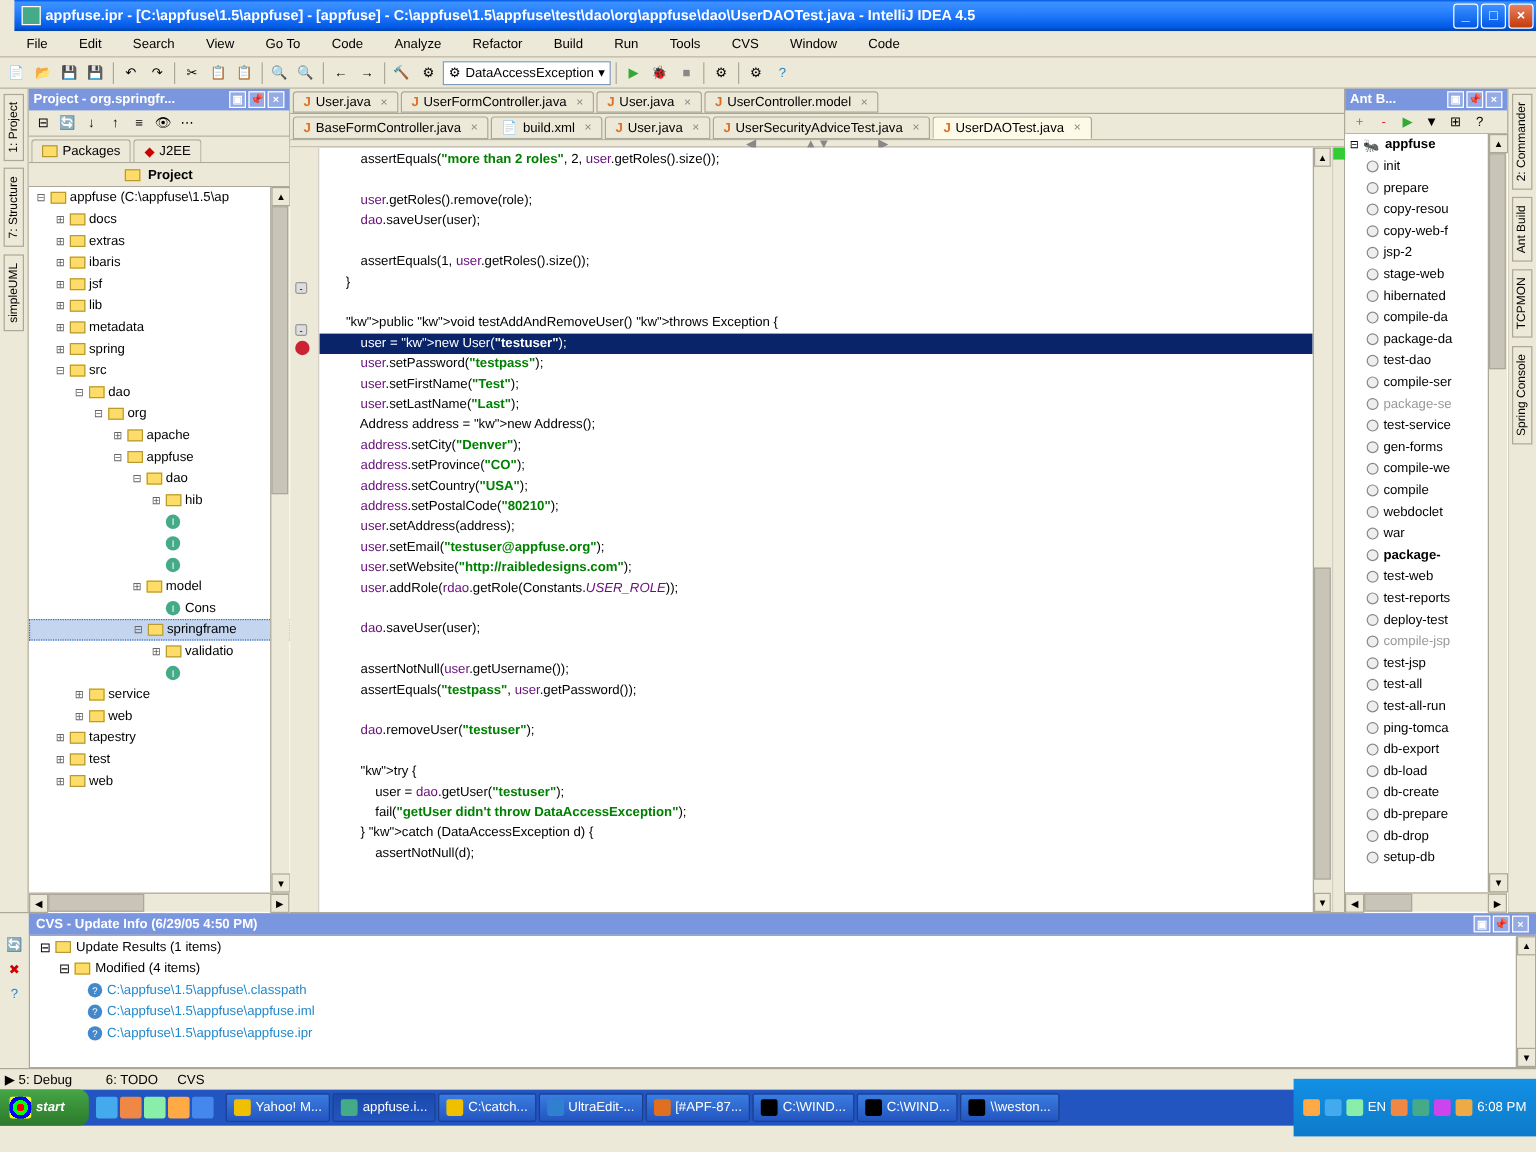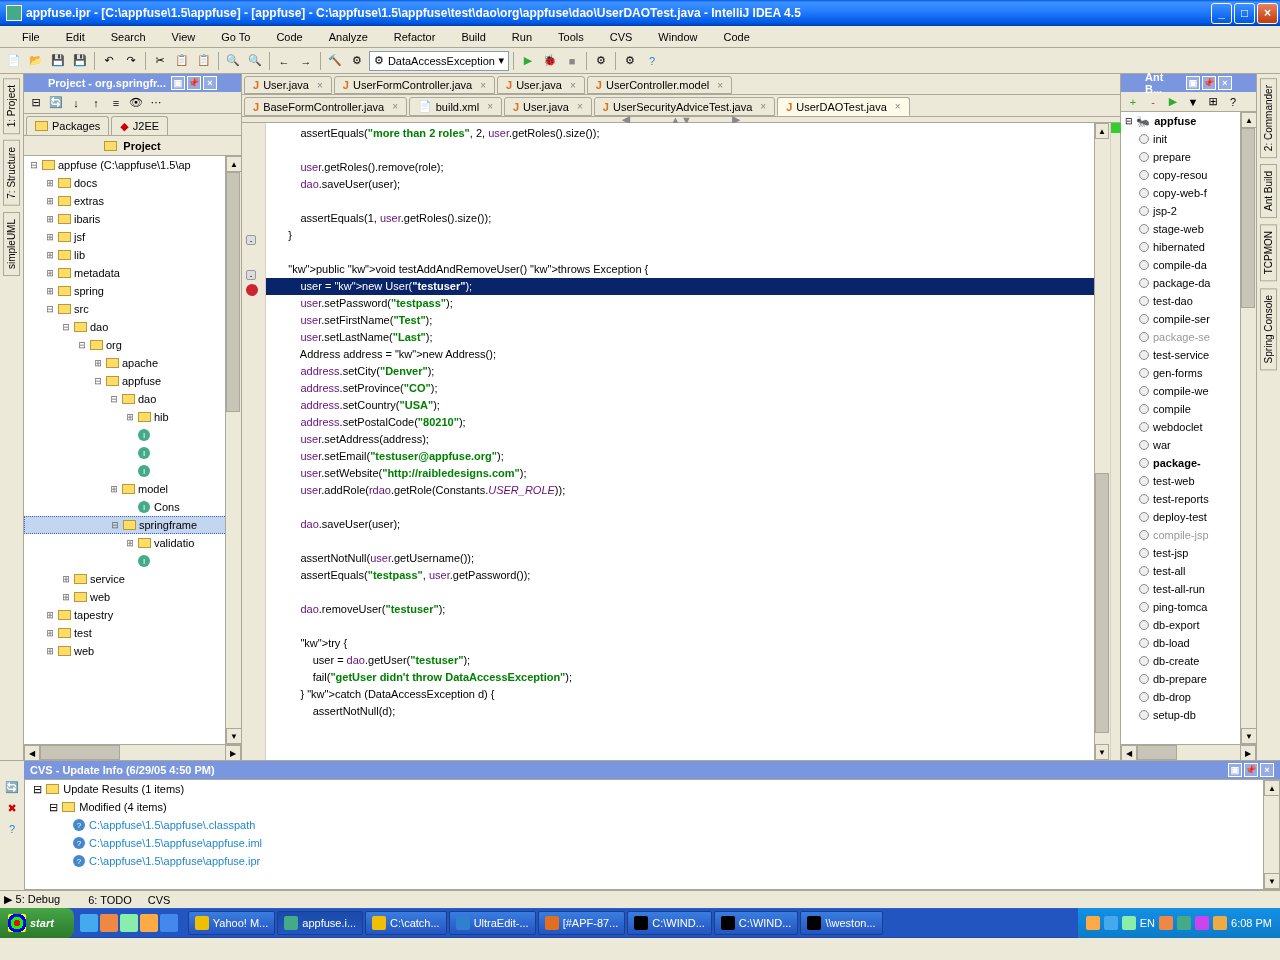--- a/index.html
+++ b/index.html
@@ -1,19 +1,19 @@
 <!DOCTYPE html>
 <html><head>
 <meta charset="utf-8">
 <style>
 * { margin: 0; padding: 0; box-sizing: border-box; font-family: Tahoma, sans-serif; font-size: 11px; }
 body { background: #ece9d8; overflow: hidden; width: 1280px; height: 960px; }
 
 
-.titlebar { height: 26px; background: linear-gradient(to bottom, #0058e6 0%, #3d91ff 8%, #2880ff 40%, #0058e6 88%, #0040a0 100%); display: flex; align-items: center; padding: 0 2px; color: white; }
+.titlebar { height: 26px; background: linear-gradient(to bottom, #0058e6 0%, #3d91ff 8%, #2880ff 40%, #0058e6 88%, #0040a0 100%); display: flex; align-items: center; padding: 0 2px; color: white; margin-left: 12px; }
 .titlebar-icon { width: 16px; height: 16px; margin: 0 4px; background: #4a8; border: 1px solid #fff; }
 .titlebar-text { flex: 1; font-weight: bold; font-size: 12px; }
 .titlebar-btns { display: flex; gap: 2px; }
 .titlebar-btn { width: 21px; height: 21px; border: 1px solid #fff; border-radius: 3px; display: flex; align-items: center; justify-content: center; color: white; font-weight: bold; font-size: 12px; }
 .tb-min, .tb-max { background: linear-gradient(to bottom, #3d91ff, #0058e6); }
 .tb-close { background: linear-gradient(to bottom, #e88060, #c23b0a); }
 
 
 .menubar { height: 22px; background: #ece9d8; display: flex; align-items: center; padding: 0 4px; border-bottom: 1px solid #aca899; }
 .menu-item { padding: 2px 8px; cursor: default; margin-left: 10px; }
@@ -26,21 +26,21 @@
 .tb-combo-arrow { margin-left: auto; }
 
 
 .main { display: flex; height: calc(960px - 26px - 22px - 26px - 18px - 28px - 154px); }
 .side-left { width: 24px; background: #ece9d8; border-right: 1px solid #aca899; display: flex; flex-direction: column; align-items: center; padding-top: 4px; gap: 6px; }
 .side-right { width: 24px; background: #ece9d8; border-left: 1px solid #aca899; display: flex; flex-direction: column; align-items: center; padding-top: 4px; gap: 6px; }
 .side-tab { writing-mode: vertical-rl; transform: rotate(180deg); padding: 6px 2px; font-size: 10px; cursor: default; border: 1px solid #aca899; background: #ece9d8; }
 
 
 .project-panel { width: 218px; background: #ece9d8; border-right: 1px solid #aca899; display: flex; flex-direction: column; }
-.panel-title { height: 18px; background: #7a96df; color: white; display: flex; align-items: center; padding: 0 24px; font-weight: bold; gap: 4px; justify-content: center; }
+.panel-title { height: 18px; background: #7a96df; color: white; display: flex; align-items: center; padding: 0 4px; font-weight: bold; gap: 4px; justify-content: center; }
 .panel-title-btns { margin-left: auto; display: flex; gap: 2px; }
 .panel-title-btn { width: 14px; height: 14px; border: 1px solid #fff; background: rgba(255,255,255,.2); font-size: 9px; display: flex; align-items: center; justify-content: center; }
 .panel-toolbar { height: 22px; display: flex; align-items: center; padding: 0 4px; gap: 4px; border-bottom: 1px solid #aca899; }
 .small-icon { width: 16px; height: 16px; display: inline-flex; align-items: center; justify-content: center; }
 .panel-tabs { height: 22px; display: flex; border-bottom: 1px solid #aca899; background: #ece9d8; padding: 2px 2px 0; gap: 2px; }
 .panel-tab { padding: 2px 8px; border: 1px solid #aca899; border-bottom: none; background: #ece9d8; display: flex; align-items: center; gap: 4px; border-radius: 3px 3px 0 0; }
 .panel-header { height: 20px; background: #ece9d8; display: flex; align-items: center; justify-content: center; border-bottom: 1px solid #aca899; gap: 6px; font-weight: bold; }
 .tree { flex: 1; background: white; overflow: auto; font-size: 11px; position: relative; }
 .tree-scroll-v { position: absolute; right: 0; top: 0; width: 16px; height: calc(100% - 16px); background: #ece9d8; border-left: 1px solid #aca899; }
 .tree-scroll-h { position: absolute; left: 0; bottom: 0; height: 16px; width: 100%; background: #ece9d8; border-top: 1px solid #aca899; display: flex; }
@@ -98,21 +98,21 @@
 
 
 .taskbar { height: 30px; background: linear-gradient(to bottom, #3168d5 0%, #2355c0 3%, #2355c0 97%, #1a3f8f 100%); display: flex; align-items: center; }
 .start-btn { height: 30px; padding: 0 20px 0 8px; background: linear-gradient(to bottom, #46a546 0%, #2b7a2b 100%); color: white; font-weight: bold; font-style: italic; font-size: 16px; display: flex; align-items: center; gap: 4px; border-radius: 0 8px 8px 0; }
 .start-icon { width: 18px; height: 18px; background: radial-gradient(circle, #f00 25%, #0f0 25% 50%, #00f 50% 75%, #ff0 75%); border-radius: 2px; }
 .ql { display: flex; gap: 2px; padding: 0 6px; }
 .ql-icon { width: 18px; height: 18px; }
 .task-btns { display: flex; gap: 2px; flex: 1; padding: 0 4px; }
 .task-btn { height: 24px; padding: 0 6px; background: linear-gradient(to bottom, #3a7de0, #2355c0); border: 1px solid #1a3f8f; border-radius: 2px; color: white; display: flex; align-items: center; gap: 4px; min-width: 80px; max-width: 120px; overflow: hidden; white-space: nowrap; font-size: 10px; }
 .task-btn.active { background: linear-gradient(to bottom, #1a4aaa, #2355c0); }
-.tray { background: linear-gradient(to bottom, #1390e6, #0d7bc8); height: 30px; padding: 0 8px; display: flex; align-items: center; gap: 4px; color: white; font-size: 10px; margin-left: 16px; }
+.tray { background: linear-gradient(to bottom, #1390e6, #0d7bc8); height: 48px; padding: 0 8px; display: flex; align-items: center; gap: 4px; color: white; font-size: 10px; margin-left: 16px; }
 .tray-icon { width: 14px; height: 14px; }
 
 
 .scr-arrow { width: 16px; height: 16px; background: #ece9d8; border: 1px solid #aca899; display: flex; align-items: center; justify-content: center; font-size: 8px; }
 .scr-thumb { background: #c8c4b8; border: 1px solid #aca899; }
 </style>
 </head>
 <body>
 
 <div class="titlebar">

